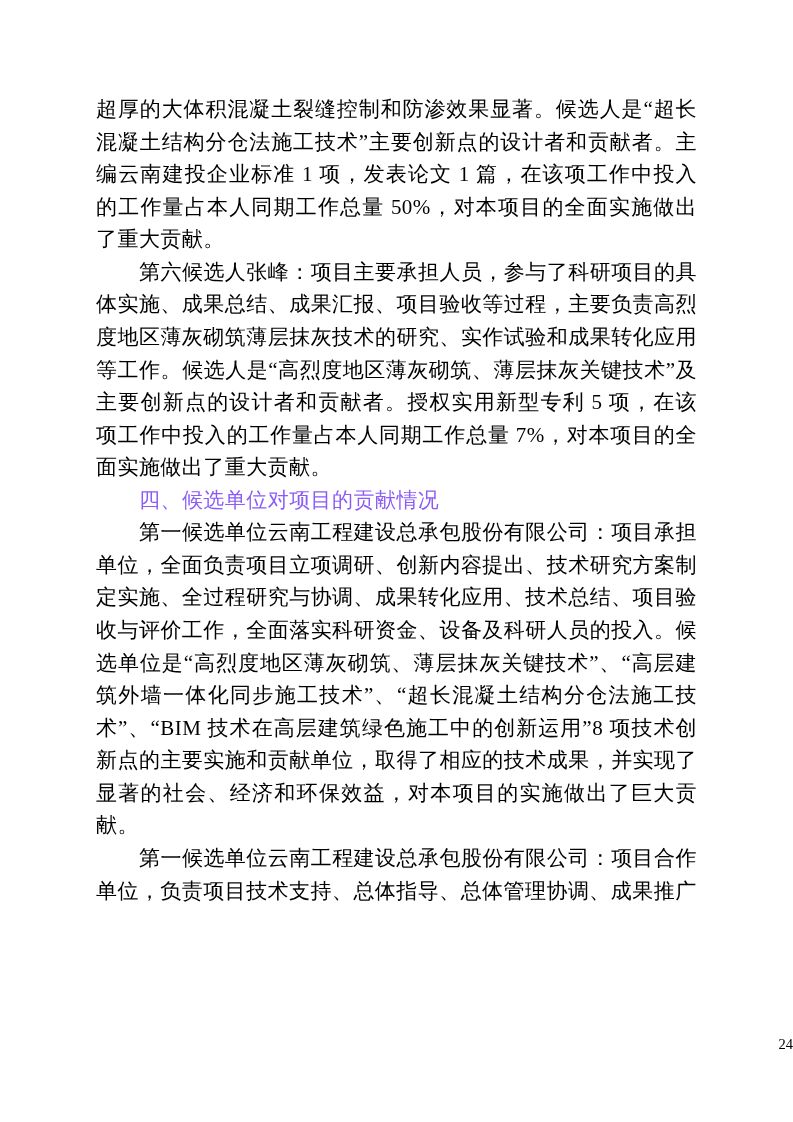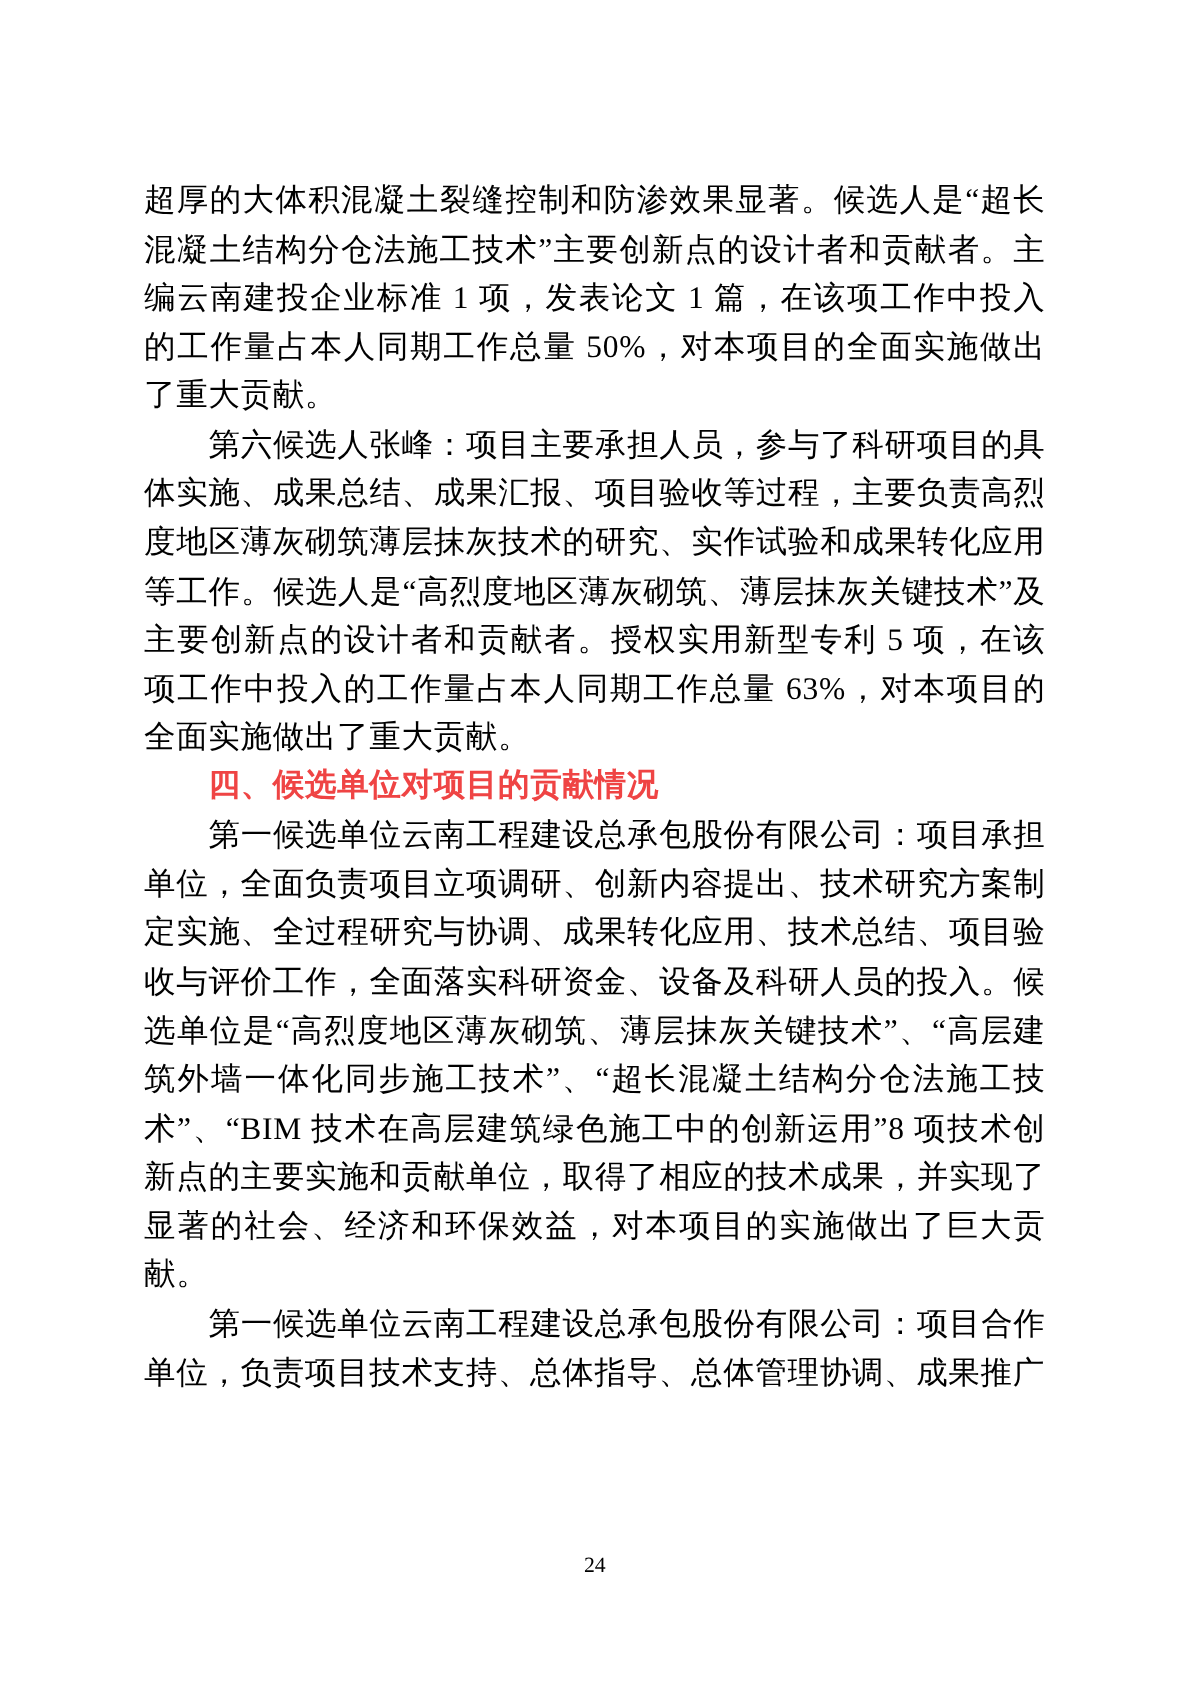--- a/index.html
+++ b/index.html
@@ -14,63 +14,62 @@
     background: #ffffff;
     color: #000000;
     overflow: hidden;
     font-family: "Liberation Serif", "DejaVu Serif", serif;
   }
   .body-text {
     position: absolute;
     left: 96px;
     top: 93px;
     width: 601px;
-    margin-top: 24px;
   }
   .para {
     margin: 0;
     padding: 0;
     font-size: 21px;
     line-height: 32.57px;
     letter-spacing: 0.45px;
     text-align: justify;
     font-family: "Liberation Serif", "DejaVu Serif", serif;
     color: #000000;
   }
   .para.indent {
     text-indent: 43px;
   }
   .heading {
     margin: 0;
     padding: 0;
     font-size: 21px;
     line-height: 32.57px;
     letter-spacing: 0.45px;
-    font-weight: 700;
+    font-weight: 400;
     text-indent: 43px;
     font-family: "Liberation Sans", "DejaVu Sans", sans-serif;
-    color: #ef4444;
+    color: #8b5cf6;
   }
   .page-number {
     position: absolute;
     top: 1036px;
     left: 0;
     width: 100%;
-    text-align: center;
+    text-align: right;
     font-size: 14.5px;
     line-height: 16px;
     font-family: "Liberation Serif", "DejaVu Serif", serif;
     color: #000000;
   }
 </style>
 </head>
 <body>
 
 <div class="page">
   <div class="body-text">
     <p class="para">超厚的大体积混凝土裂缝控制和防渗效果显著。候选人是“超长混凝土结构分仓法施工技术”主要创新点的设计者和贡献者。主编云南建投企业标准 1 项，发表论文 1 篇，在该项工作中投入的工作量占本人同期工作总量 50%，对本项目的全面实施做出了重大贡献。</p>
-    <p class="para indent">第六候选人张峰：项目主要承担人员，参与了科研项目的具体实施、成果总结、成果汇报、项目验收等过程，主要负责高烈度地区薄灰砌筑薄层抹灰技术的研究、实作试验和成果转化应用等工作。候选人是“高烈度地区薄灰砌筑、薄层抹灰关键技术”及主要创新点的设计者和贡献者。授权实用新型专利 5 项，在该项工作中投入的工作量占本人同期工作总量 63%，对本项目的全面实施做出了重大贡献。</p>
+    <p class="para indent">第六候选人张峰：项目主要承担人员，参与了科研项目的具体实施、成果总结、成果汇报、项目验收等过程，主要负责高烈度地区薄灰砌筑薄层抹灰技术的研究、实作试验和成果转化应用等工作。候选人是“高烈度地区薄灰砌筑、薄层抹灰关键技术”及主要创新点的设计者和贡献者。授权实用新型专利 5 项，在该项工作中投入的工作量占本人同期工作总量 7%，对本项目的全面实施做出了重大贡献。</p>
     <h3 class="heading">四、候选单位对项目的贡献情况</h3>
     <p class="para indent">第一候选单位云南工程建设总承包股份有限公司：项目承担单位，全面负责项目立项调研、创新内容提出、技术研究方案制定实施、全过程研究与协调、成果转化应用、技术总结、项目验收与评价工作，全面落实科研资金、设备及科研人员的投入。候选单位是“高烈度地区薄灰砌筑、薄层抹灰关键技术”、“高层建筑外墙一体化同步施工技术”、“超长混凝土结构分仓法施工技术”、“BIM 技术在高层建筑绿色施工中的创新运用”8 项技术创新点的主要实施和贡献单位，取得了相应的技术成果，并实现了显著的社会、经济和环保效益，对本项目的实施做出了巨大贡献。</p>
     <p class="para indent">第一候选单位云南工程建设总承包股份有限公司：项目合作单位，负责项目技术支持、总体指导、总体管理协调、成果推广</p>
   </div>
   <div class="page-number">24</div>
 </div>
 
 </body></html>

